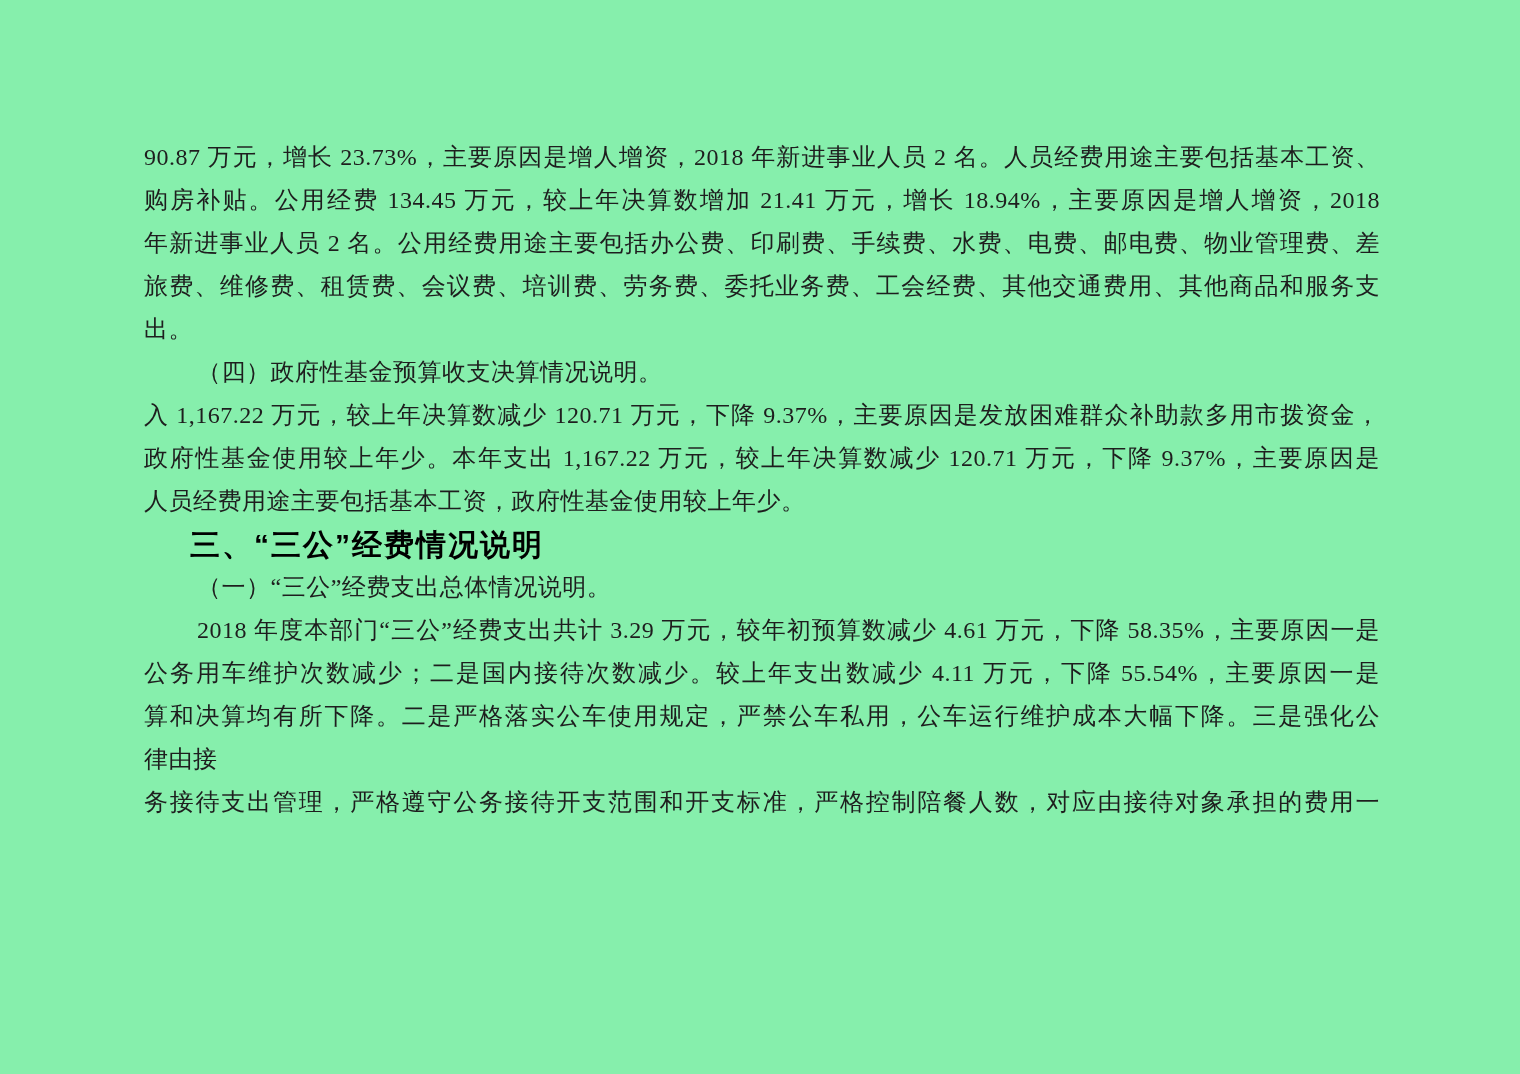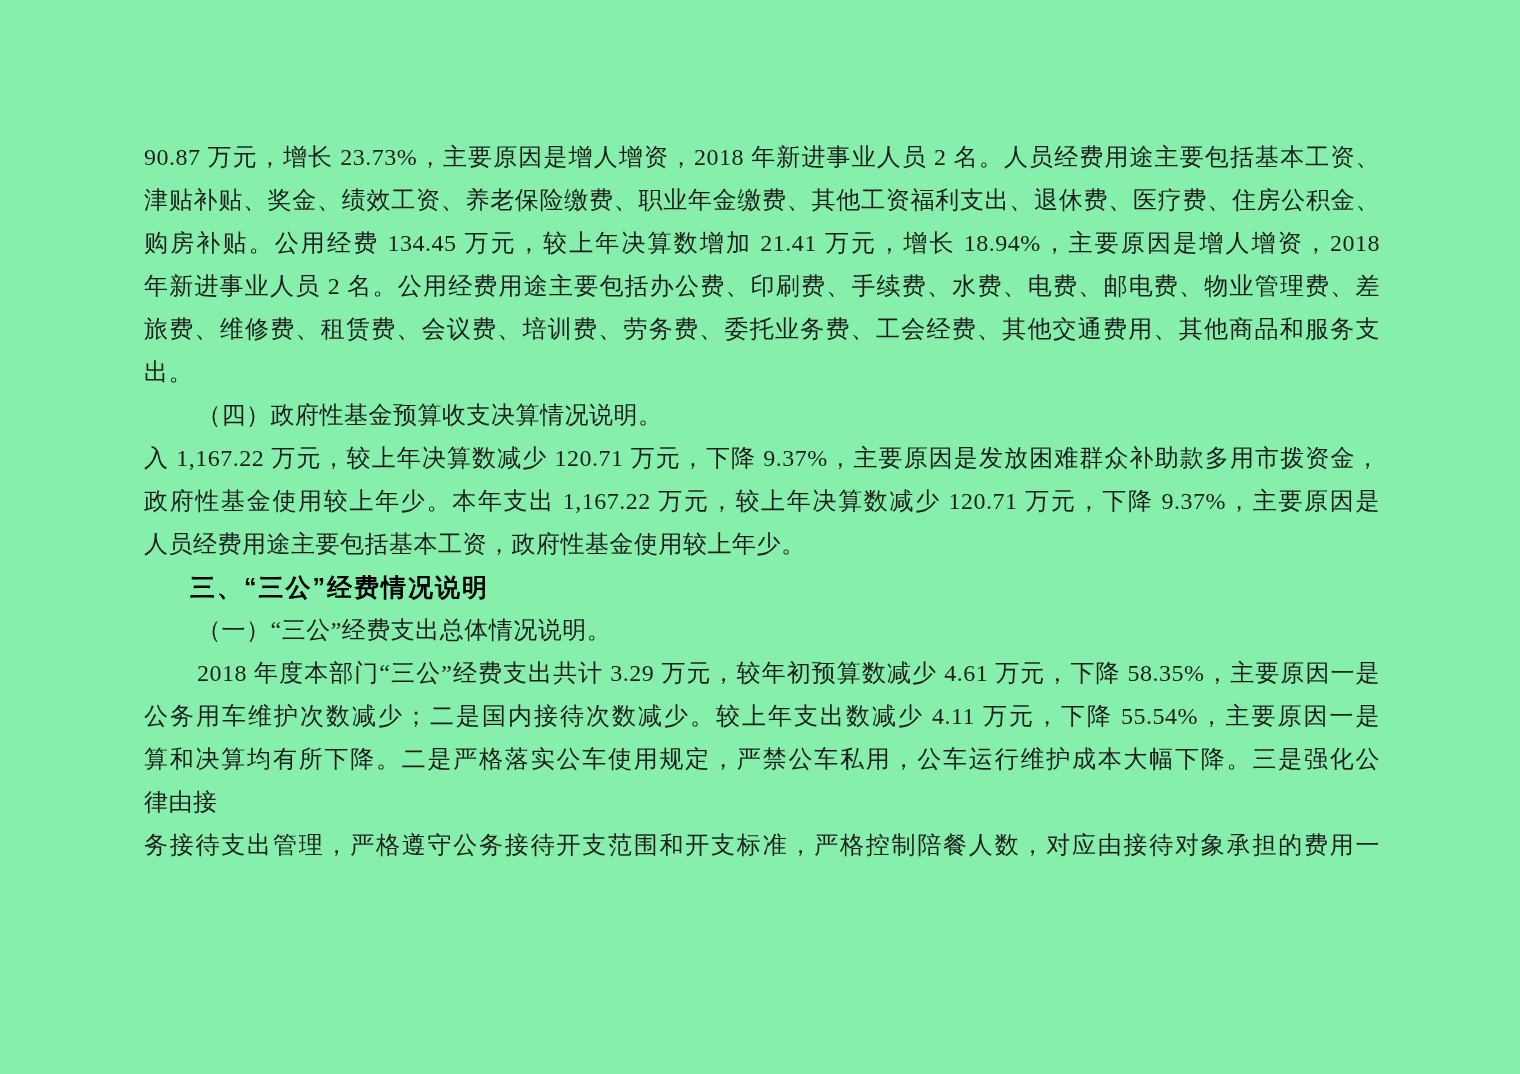--- a/index.html
+++ b/index.html
@@ -36,32 +36,31 @@
   }
   
   .line.indent {
     text-indent: 53px;
   }
   
   .line.heading {
     font-family: "Liberation Sans", "DejaVu Sans", sans-serif;
     font-weight: 700;
     color: #000000;
-    font-size: 25px;
+    font-size: 30px;
     letter-spacing: 2px;
     text-indent: 46px;
   }
 </style>
 </head>
 <body>
 
 <div class="page">
   <div class="text-column">
     <div class="line j">90.87 万元，增长 23.73%，主要原因是增人增资，2018 年新进事业人员 2 名。人员经费用途主要包括基本工资、</div>
-    <div class="line j">津贴补贴、奖金、绩效工资、养老保险缴费、职业年金缴费、其他工资福利支出、退休费、医疗费、住房公积金、</div>
     <div class="line j">购房补贴。公用经费 134.45 万元，较上年决算数增加 21.41 万元，增长 18.94%，主要原因是增人增资，2018</div>
     <div class="line j">年新进事业人员 2 名。公用经费用途主要包括办公费、印刷费、手续费、水费、电费、邮电费、物业管理费、差</div>
     <div class="line j">旅费、维修费、租赁费、会议费、培训费、劳务费、委托业务费、工会经费、其他交通费用、其他商品和服务支</div>
     <div class="line">出。</div>
     <div class="line indent">（四）政府性基金预算收支决算情况说明。</div>
     <div class="line j">入 1,167.22 万元，较上年决算数减少 120.71 万元，下降 9.37%，主要原因是发放困难群众补助款多用市拨资金，</div>
     <div class="line j">政府性基金使用较上年少。本年支出 1,167.22 万元，较上年决算数减少 120.71 万元，下降 9.37%，主要原因是</div>
     <div class="line">人员经费用途主要包括基本工资，政府性基金使用较上年少。</div>
     <div class="line heading">三、“三公”经费情况说明</div>
     <div class="line indent">（一）“三公”经费支出总体情况说明。</div>

